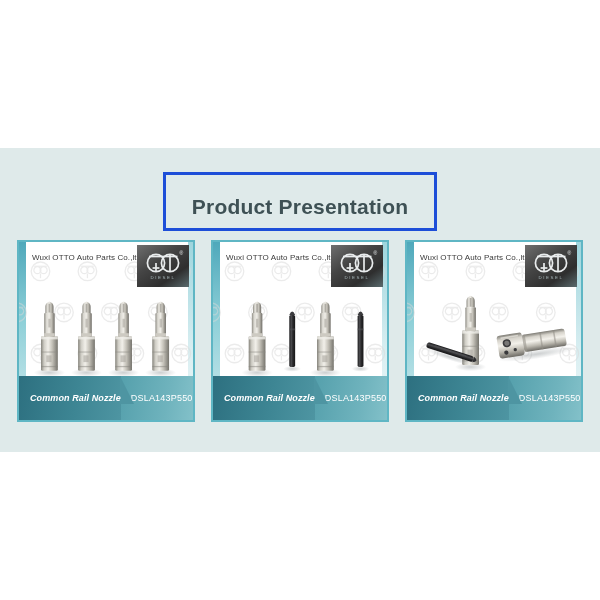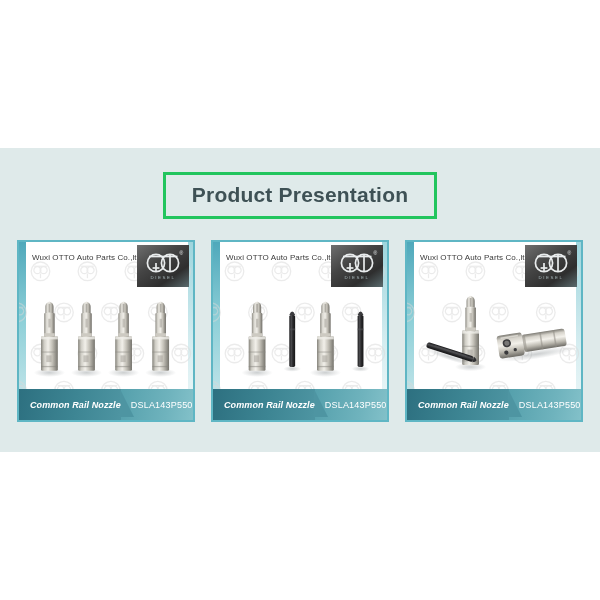--- a/index.html
+++ b/index.html
@@ -23,22 +23,22 @@
     background: #dfeaea;
   }
   
   .title-wrap {
     position: absolute;
     left: 0; top: 172px;
     width: 600px;
     display: flex; justify-content: center;
   }
   .title-box {
-    border: 3px solid #22c55e;
-    padding: 8px 26px 10px 26px;
+    border: 3px solid #1d4ed8;
+    padding: 20px 26px 10px 26px;
     background: transparent;
   }
   .title-box .title-text {
     font-size: 21px;
     font-weight: bold;
     color: #3e5155;
     letter-spacing: 0.2px;
     line-height: 1.1;
     white-space: nowrap;
   }
@@ -98,21 +98,21 @@
   .stage {
     position: absolute;
     left: 7px; right: 5px; top: 46px; bottom: 30px;
     z-index: 3;
   }
   .stage svg { display:block; width:100%; height:100%; }
   
   .caption {
     position: absolute;
     left: 0; right: 0; bottom: 0;
-    height: 31px;
+    height: 44px;
     z-index: 6;
     display: flex;
     align-items: stretch;
   }
   .cap-left {
     position: relative;
     width: 104px;
     background: linear-gradient(100deg,#2d7080 0%,#3d8593 55%,#4e95a2 100%);
     display: flex; align-items: center;
   }

